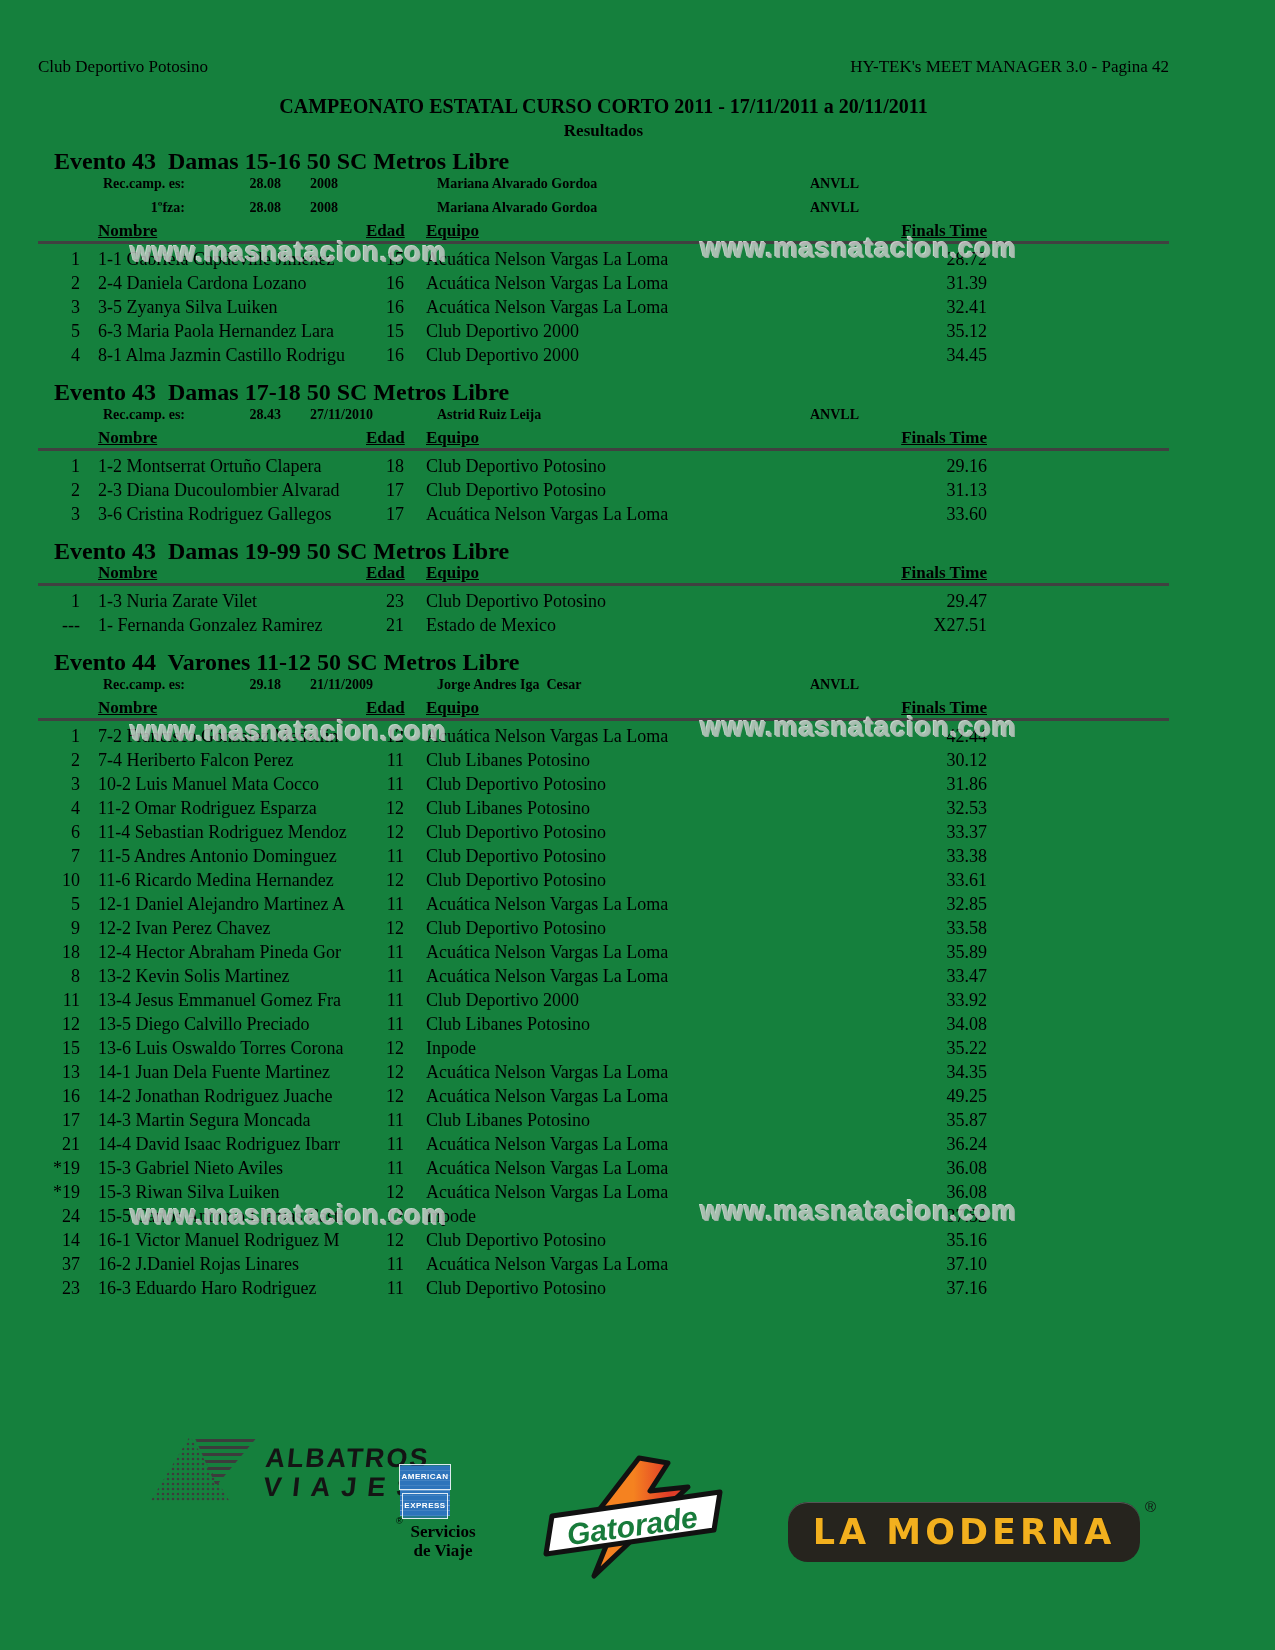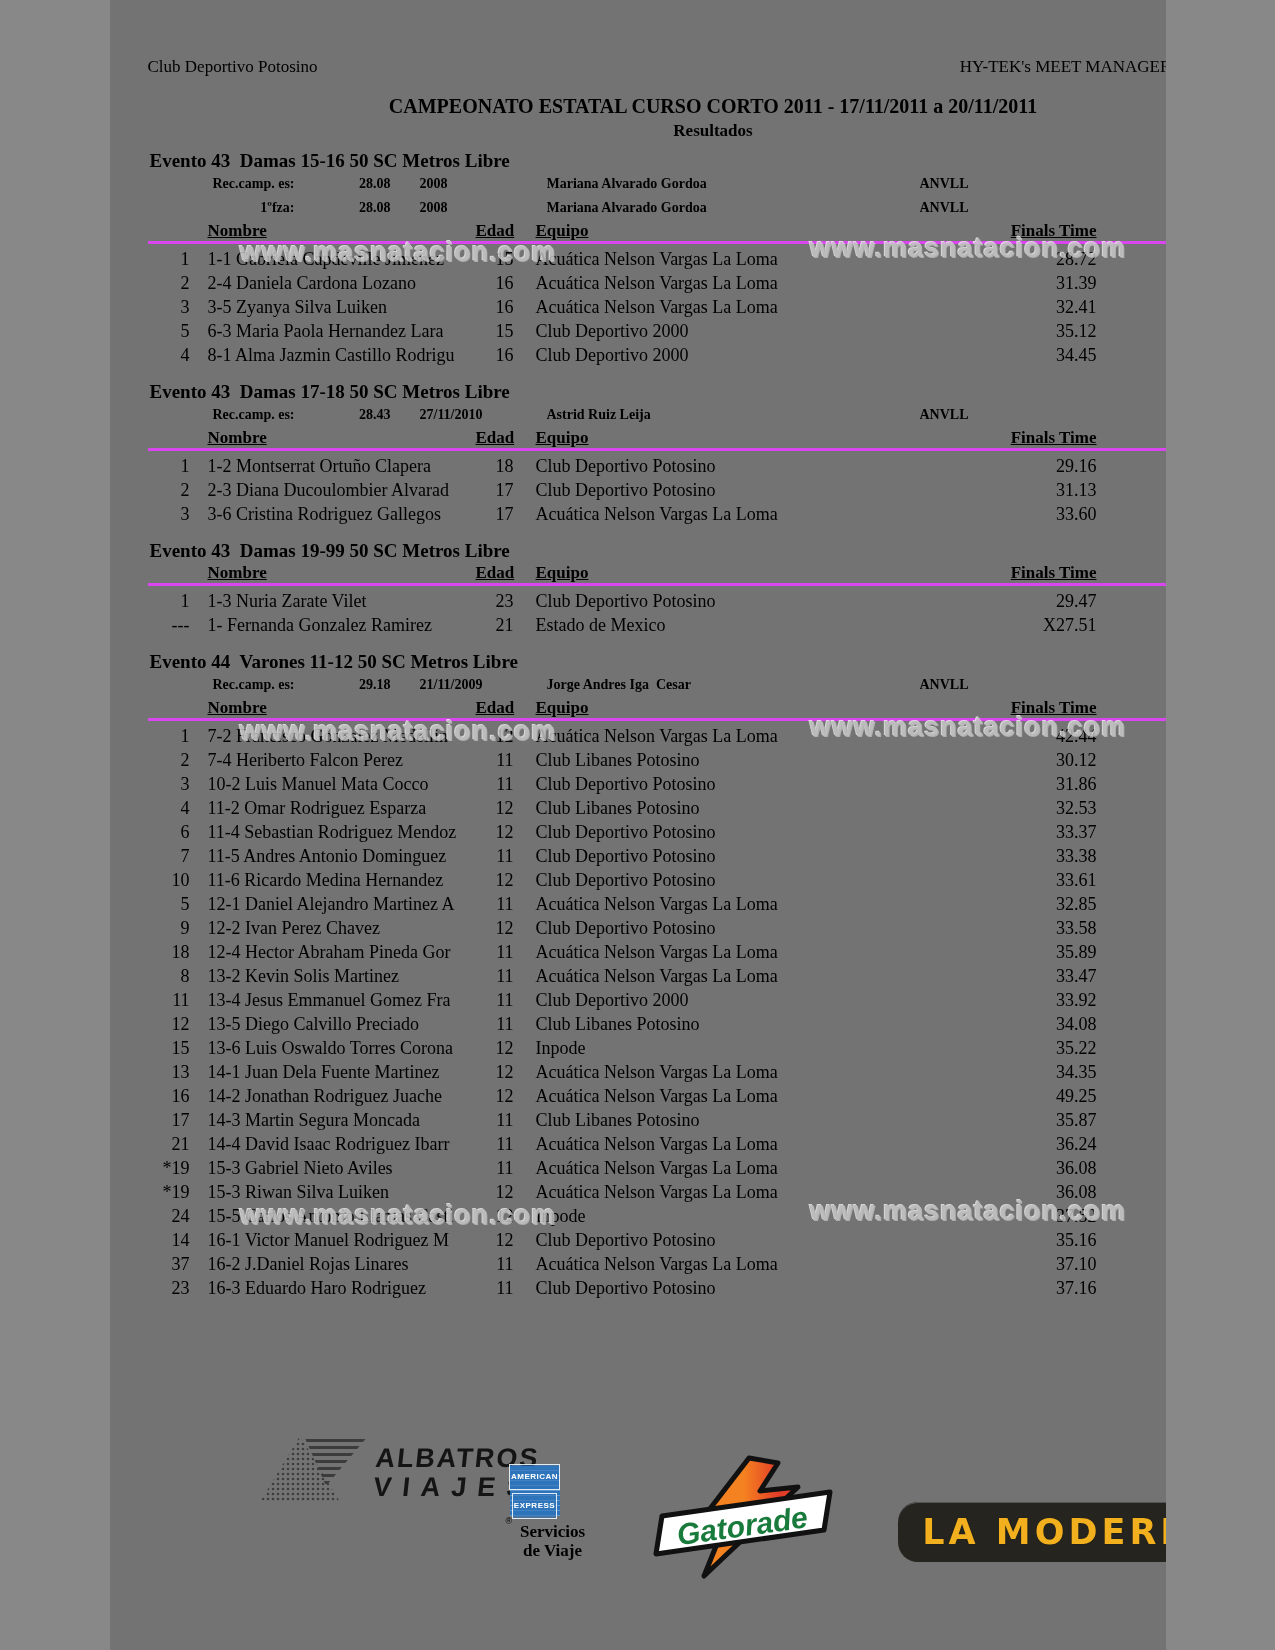--- a/index.html
+++ b/index.html
@@ -1,39 +1,39 @@
 <!DOCTYPE html>
 <html style="--amex-blue: #2d74bb; --gatorade-orange: #f58220; --gatorade-red: #e23d28; --gatorade-green: #187b3b; --moderna-black: #26241e; --moderna-yellow: #f2b01e; --watermark-gray: #cfcfcf;"><head>
 <meta charset="utf-8">
 <style>
   html,body{margin:0;padding:0;background:#888;}
   .page{
     position:relative;
-    width:1056px;height:1650px;
+    width:1275px;height:1650px;
     margin:0 auto;
-    background:#737373;
+    background:#15803d;
     font-family:"Liberation Serif","DejaVu Serif",serif;
     color:#000;
     overflow:hidden;
   }
   .content{position:absolute;left:38px;top:56px;width:1131px;}
   .top-row{display:flex;justify-content:space-between;font-size:17px;line-height:22px;}
   .doc-title{text-align:center;font-weight:bold;font-size:20px;line-height:24px;margin-top:16px;}
   .doc-subtitle{text-align:center;font-weight:bold;font-size:17px;line-height:22px;margin-top:2px;}
   #events{margin-top:8px;}
-  .event-title{font-weight:bold;font-size:19px;line-height:22px;margin:14px 0 0 2px;white-space:pre;}
+  .event-title{font-weight:bold;font-size:24px;line-height:22px;margin:14px 0 0 16px;white-space:pre;}
   .event:first-child .event-title{margin-top:0;}
   
   .rec-grid{display:grid;grid-template-columns:147px 96px 29px 127px 373px 1fr;line-height:24px;font-size:14px;}
   .record-row span{font-weight:bold;white-space:pre;overflow:hidden;}
   .r-label{text-align:right;}
   .r-time{text-align:right;}
   
   .result-grid{display:grid;grid-template-columns:48px 280px 38px 380px 203px 1fr;line-height:24px;font-size:18px;}
-  .table-head{border-bottom:3px solid #d946ef;line-height:20px;font-size:17px;margin-top:1px;padding-bottom:0;}
+  .table-head{border-bottom:3px solid #404040;line-height:20px;font-size:17px;margin-top:1px;padding-bottom:0;}
   .th{font-weight:bold;text-decoration:underline;}
   .tbody{padding-top:3px;}
   .c-place{text-align:right;padding-right:6px;white-space:nowrap;}
   .c-name{padding-left:12px;white-space:nowrap;overflow:hidden;}
   .c-age{text-align:right;white-space:nowrap;}
   .c-team{padding-left:22px;white-space:nowrap;overflow:hidden;}
   .c-time{text-align:right;white-space:nowrap;}
   
   .wm{
     position:absolute;

